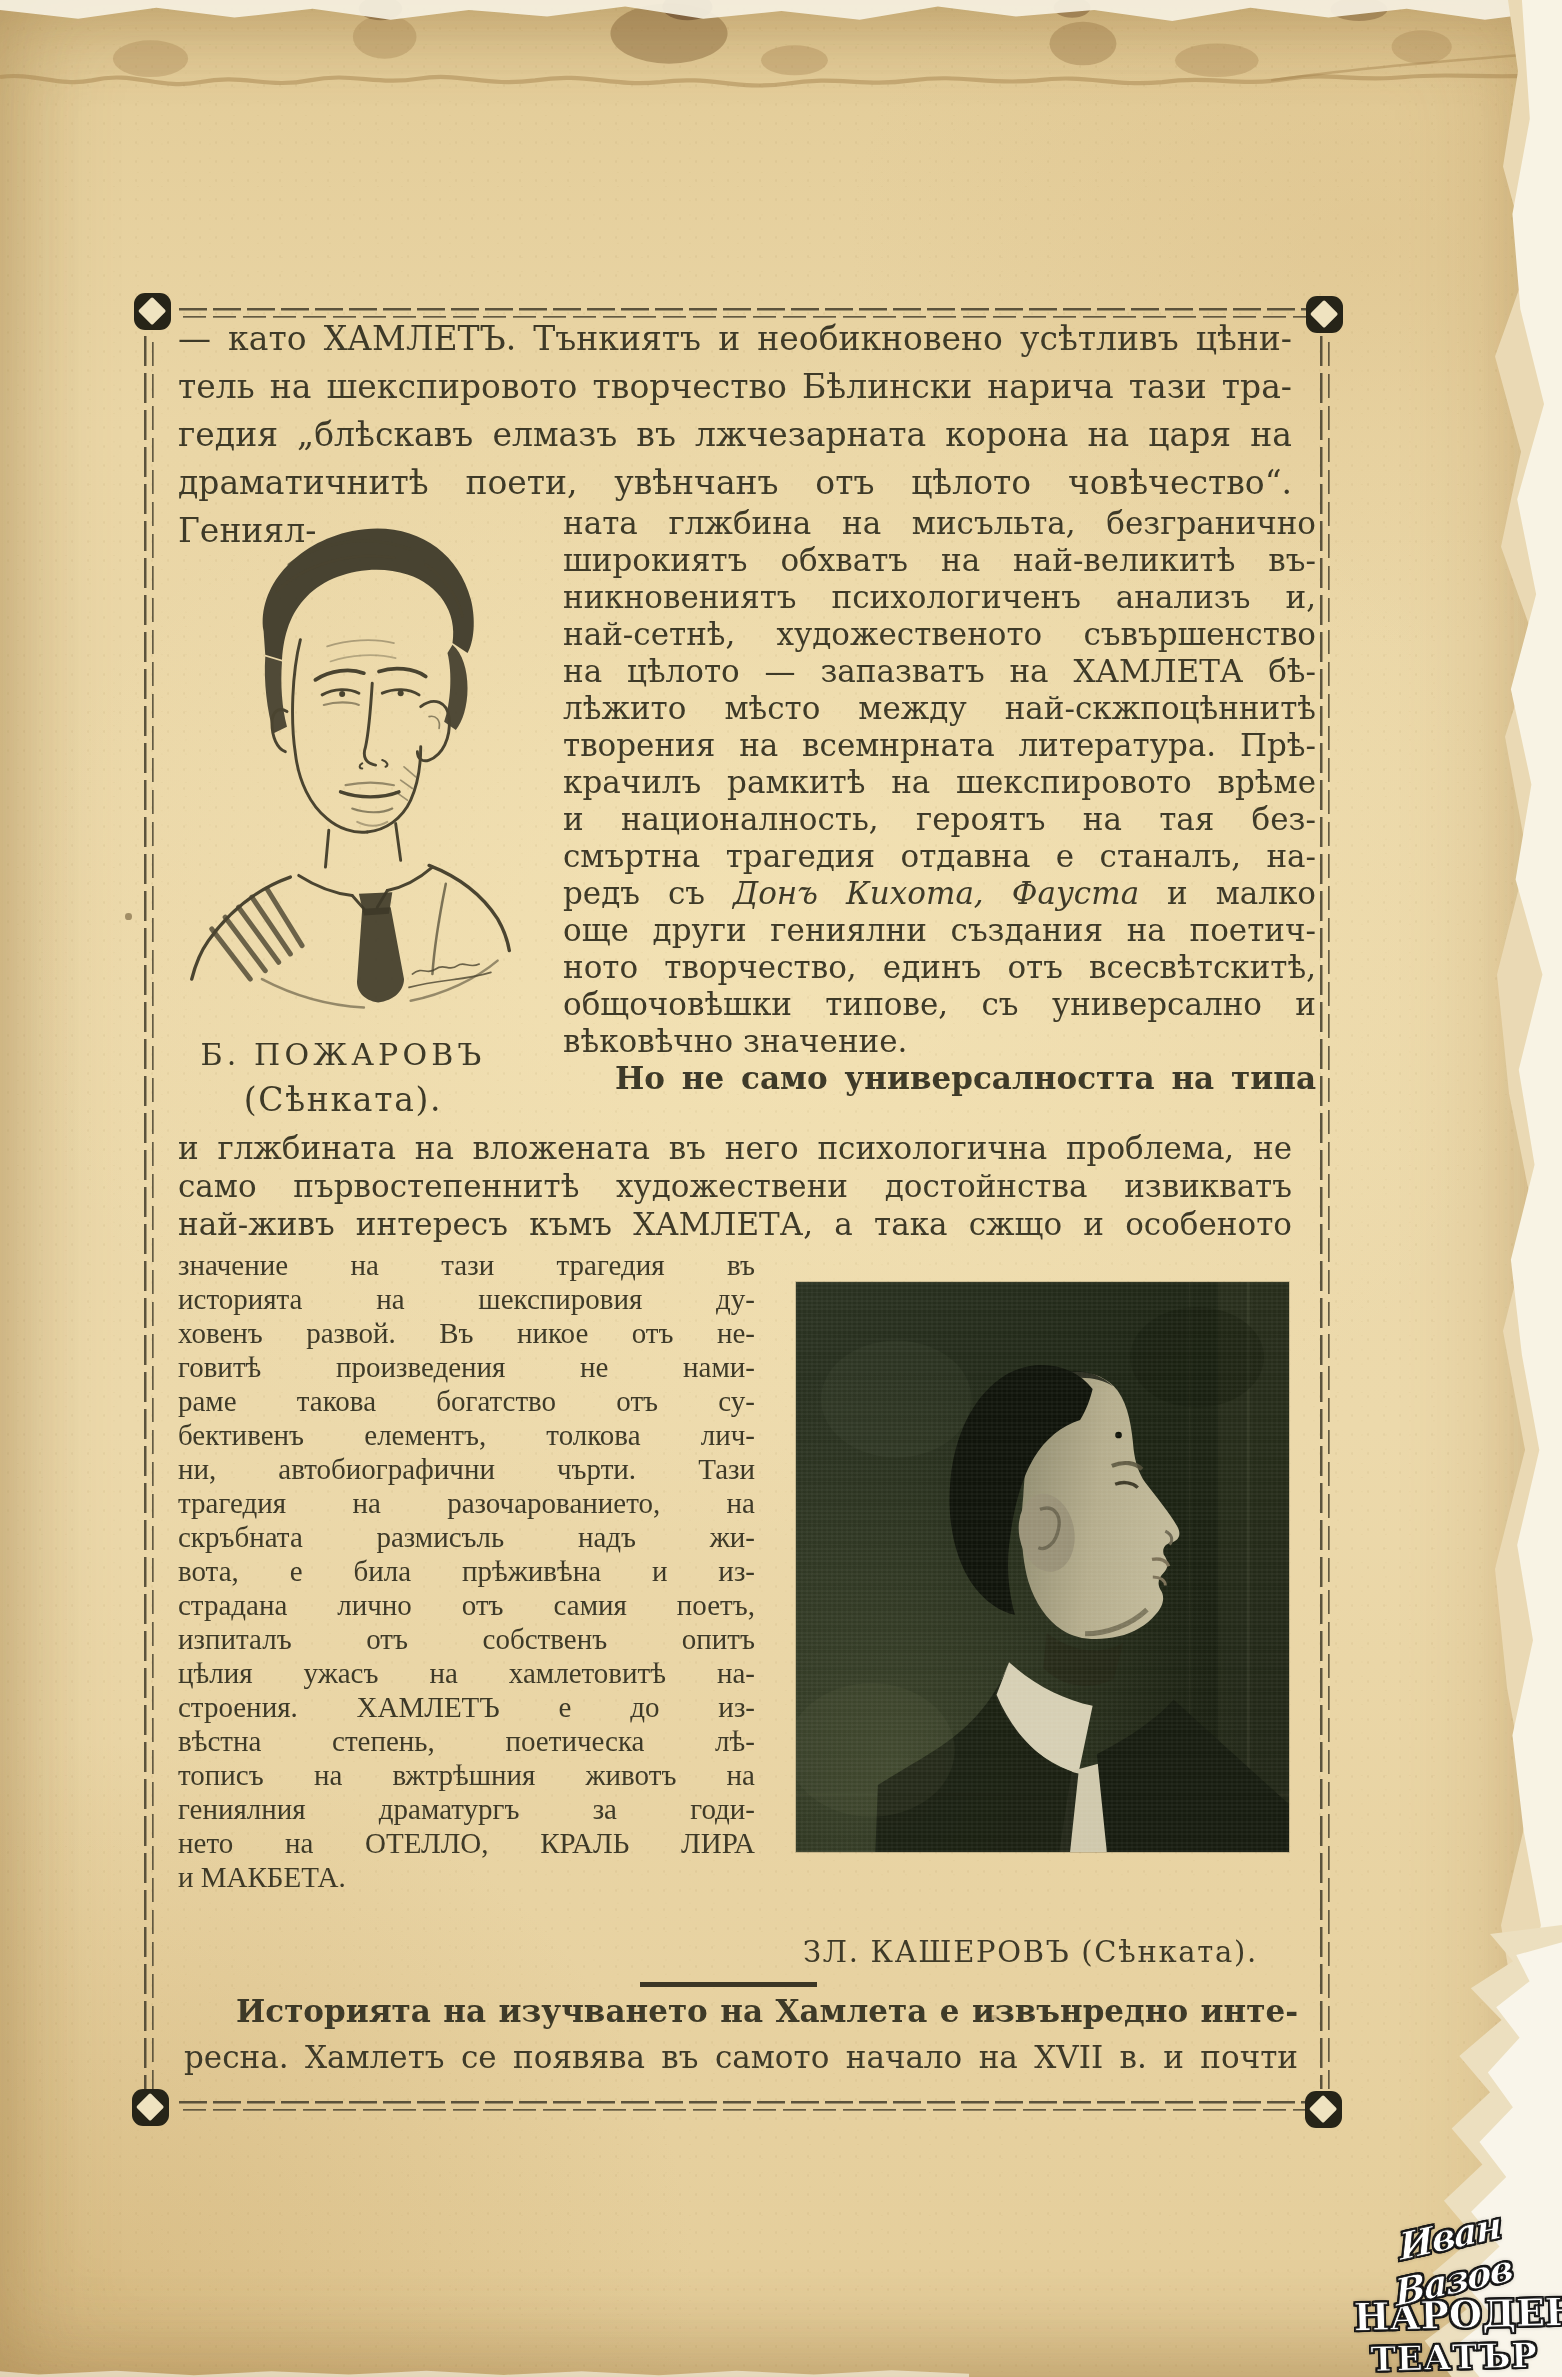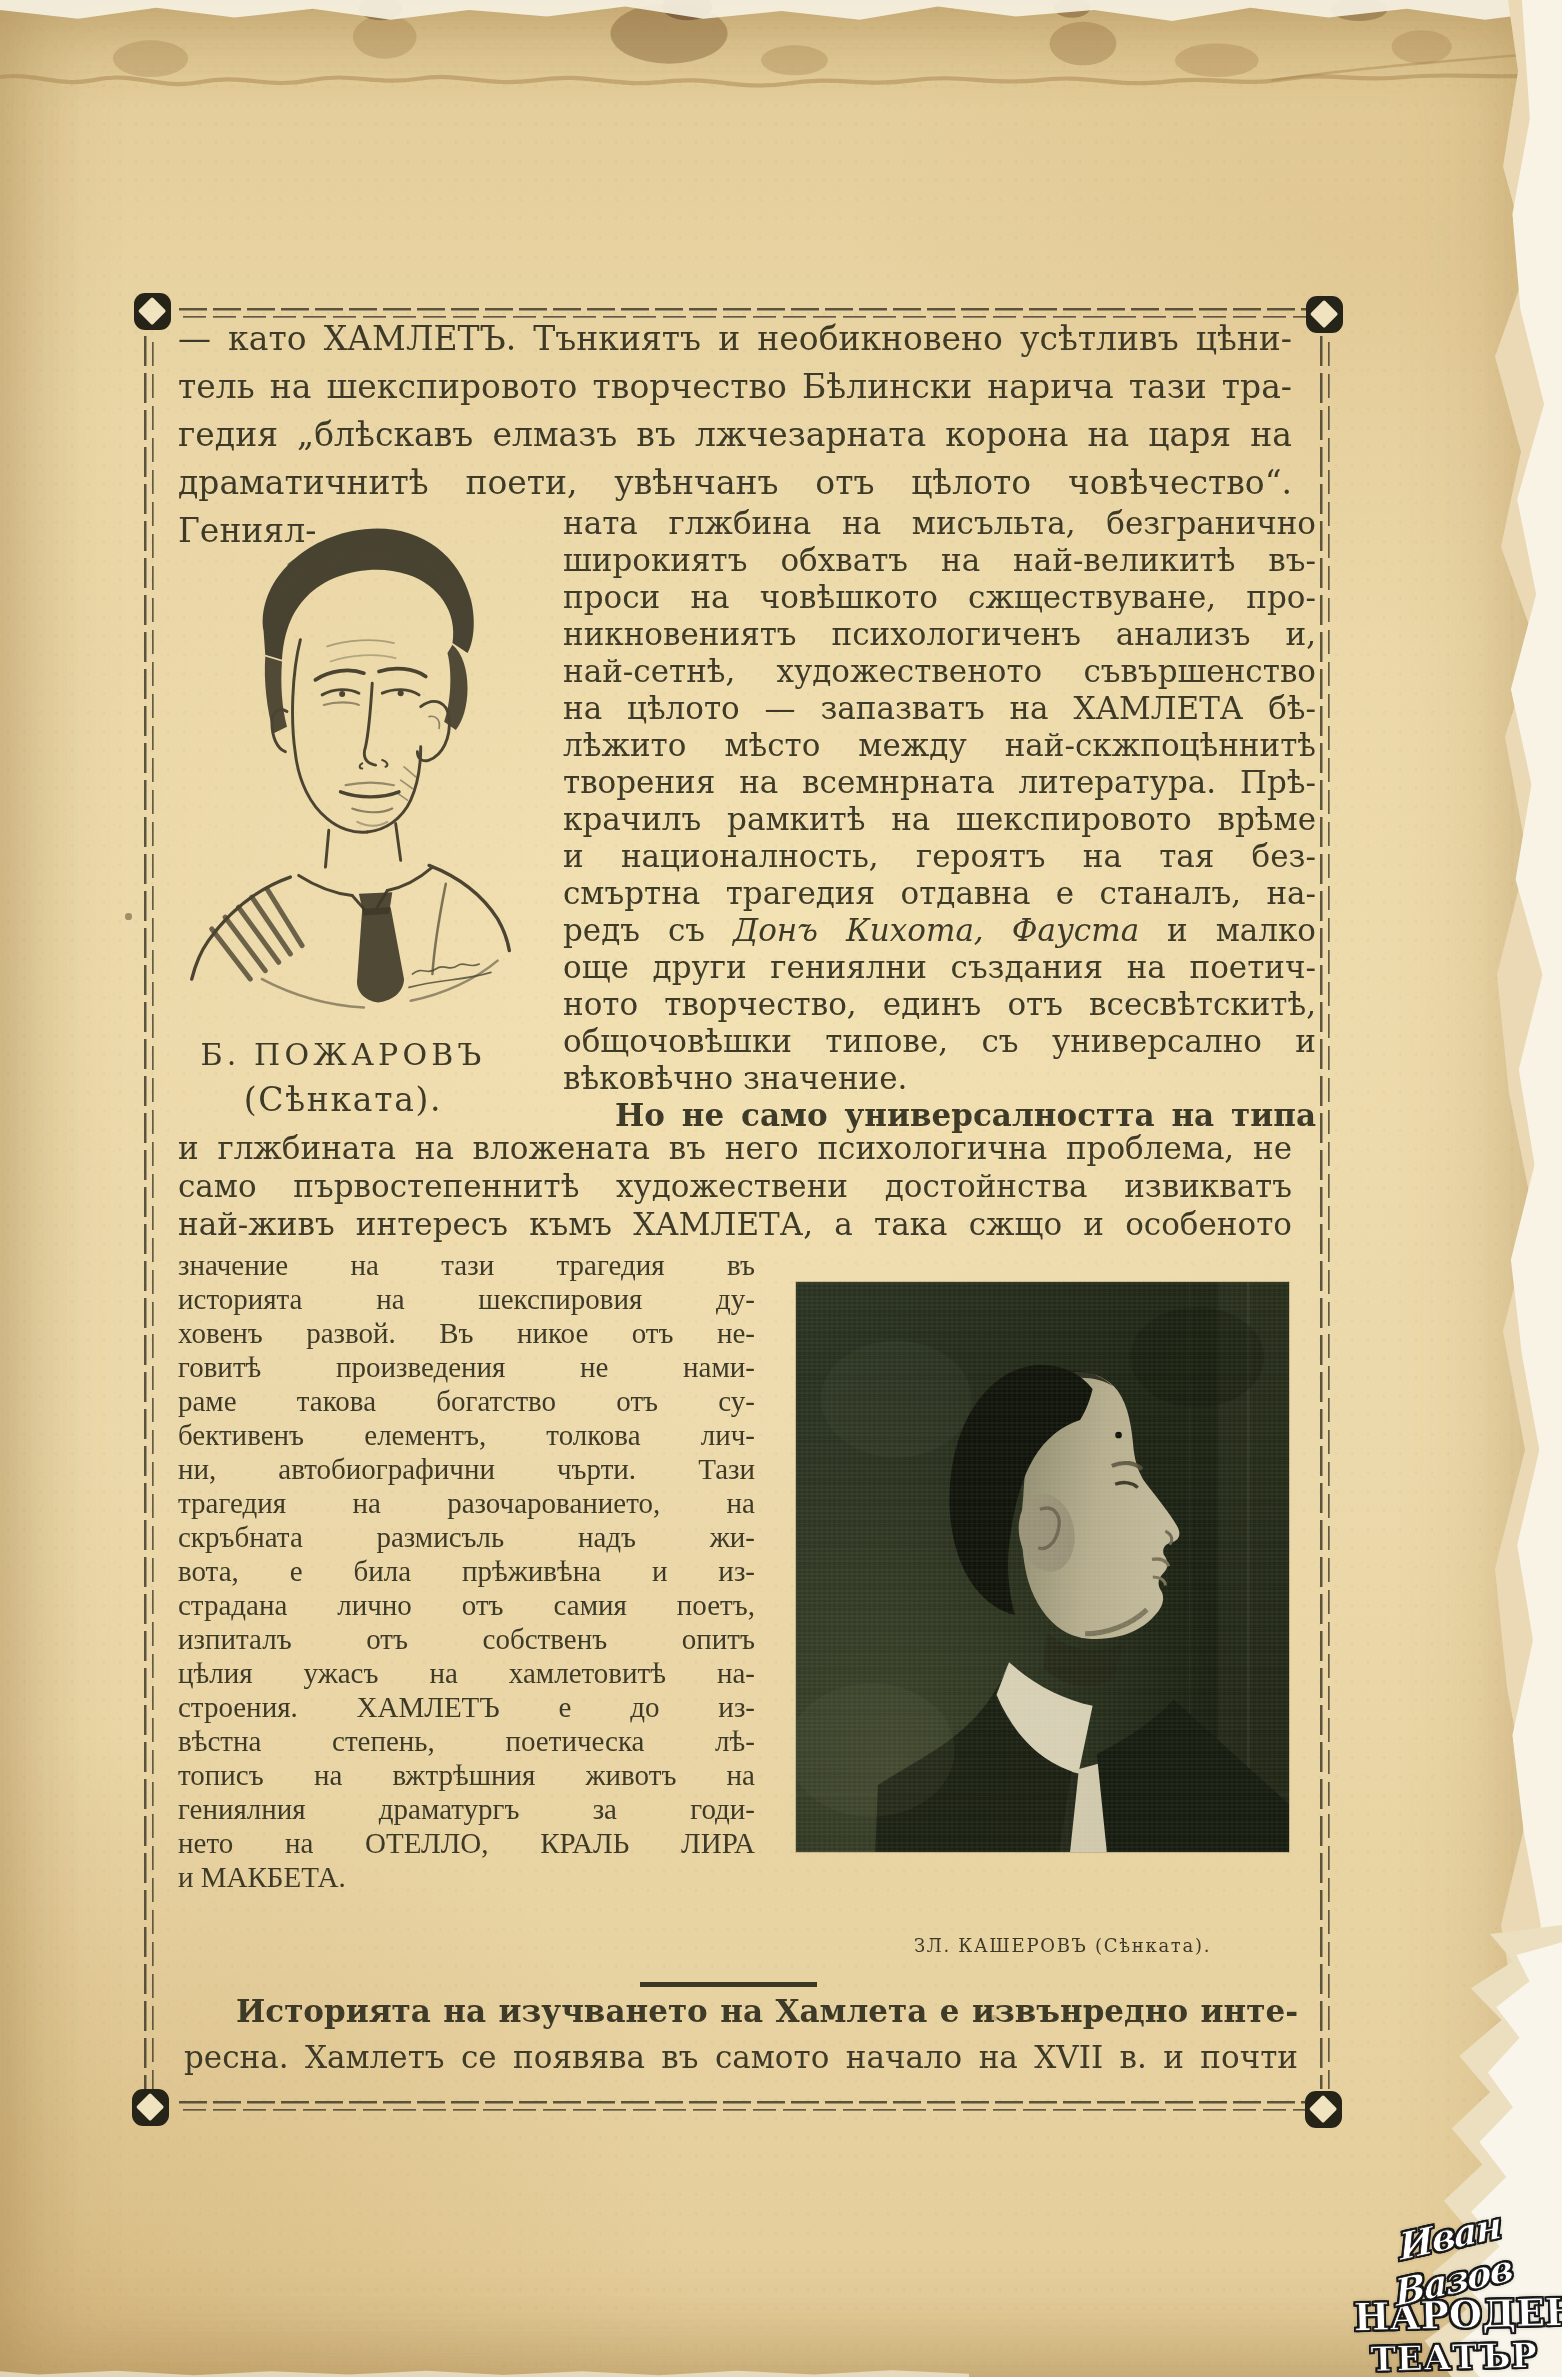--- a/index.html
+++ b/index.html
@@ -55,21 +55,21 @@
   .it{font-style:italic;}
   .blockA{left:178px;top:315px;width:1114px;font-size:33px;line-height:48px;}
   .blockB{left:539px;top:505px;width:753px;font-size:31px;line-height:37px;margin-left:24px;}
   .blockC{left:178px;top:1129px;width:1114px;font-size:31px;line-height:38px;}
   .blockD{left:178px;top:1248px;width:577px;font-size:29px;line-height:34px;font-family:Liberation Serif, serif;}
   .blockE{left:178px;top:1988px;width:1114px;font-size:31px;line-height:46px;margin-left:6px;}
 
   .cap{position:absolute;z-index:3;text-align:center;}
   .cap1a{left:163px;top:1037px;width:360px;font-size:30px;letter-spacing:4.2px;}
   .cap1b{left:163px;top:1080px;width:360px;font-size:33px;letter-spacing:1.7px;}
-  .cap2{left:816px;top:1935px;width:493px;font-size:18px;letter-spacing:1.7px;text-align:center;}
+  .cap2{left:784px;top:1935px;width:493px;font-size:29px;letter-spacing:1.7px;text-align:center;}
 
   .rule{position:absolute;left:640px;top:1982px;width:177px;height:5px;background:#3c3726;z-index:3;}
 
   
   .sketch{position:absolute;left:163px;top:506px;width:360px;height:514px;z-index:3;}
   .photo{position:absolute;left:796px;top:1282px;width:493px;height:570px;z-index:3;
          box-shadow:0 0 0 0.8px rgba(60,55,35,.25);}
   .photo::after{content:"";position:absolute;inset:0;
          background:repeating-linear-gradient(0deg,rgba(255,255,245,.035) 0 1.7px,transparent 1.7px 4.2px),
                     repeating-linear-gradient(90deg,rgba(255,255,245,.025) 0 1.7px,transparent 1.7px 5px);}
@@ -135,21 +135,20 @@
 
   <div class="block blockA">
       <div class="tline"><span>— като ХАМЛЕТЪ. Тънкиятъ и необикновено усѣтливъ цѣни-</span></div>
       <div class="tline"><span>тель на шекспировото творчество Бѣлински нарича тази тра-</span></div>
       <div class="tline"><span>гедия „блѣскавъ елмазъ въ лжчезарната корона на царя на</span></div>
       <div class="tline"><span>драматичнитѣ поети, увѣнчанъ отъ цѣлото човѣчество“. Гениял-</span></div>
     </div>
   <div class="block blockB">
       <div class="tline"><span>ната глжбина на мисъльта, безгранично</span></div>
       <div class="tline"><span>широкиятъ обхватъ на най-великитѣ въ-</span></div>
-      <div class="tline"><span>проси на човѣшкото сжществуване, про-</span></div>
       <div class="tline"><span>никновениятъ психологиченъ анализъ и,</span></div>
       <div class="tline"><span>най-сетнѣ, художественото съвършенство</span></div>
       <div class="tline"><span>на цѣлото — запазватъ на ХАМЛЕТА бѣ-</span></div>
       <div class="tline"><span>лѣжито мѣсто между най-скжпоцѣннитѣ</span></div>
       <div class="tline"><span>творения на всемнрната литература. Прѣ-</span></div>
       <div class="tline"><span>крачилъ рамкитѣ на шекспировото врѣме</span></div>
       <div class="tline"><span>и националность, героятъ на тая без-</span></div>
       <div class="tline"><span>смъртна трагедия отдавна е станалъ, на-</span></div>
       <div class="tline"><span>редъ съ </span><span class="it">Донъ Кихота,</span><span> </span><span class="it">Фауста</span><span> и малко</span></div>
       <div class="tline"><span>още други гениялни създания на поетич-</span></div>

